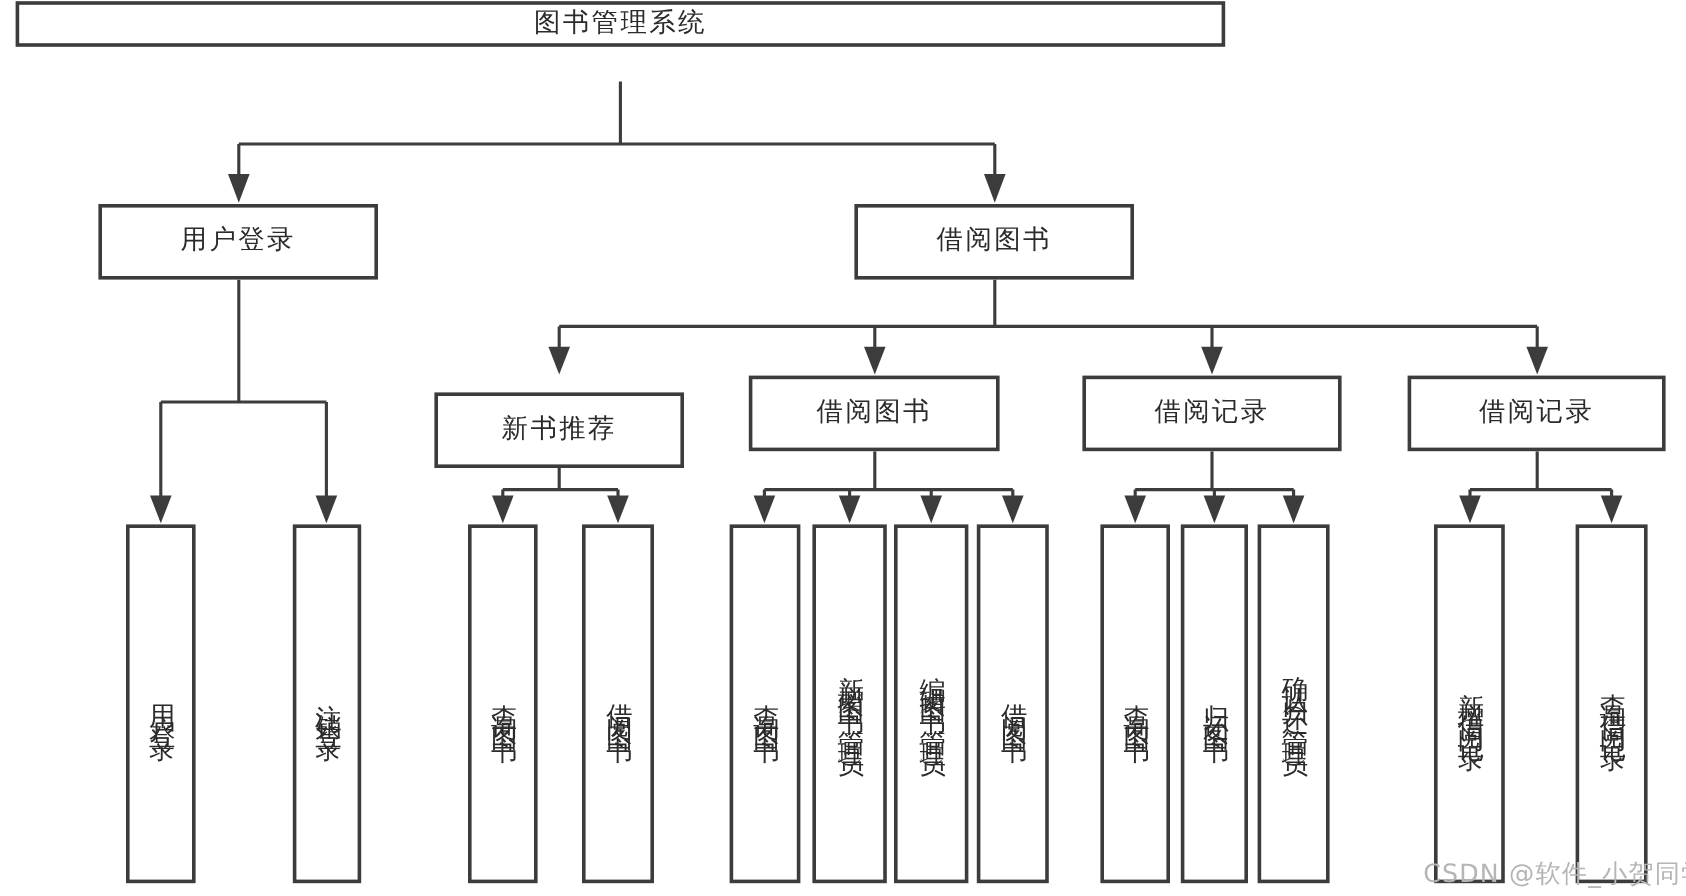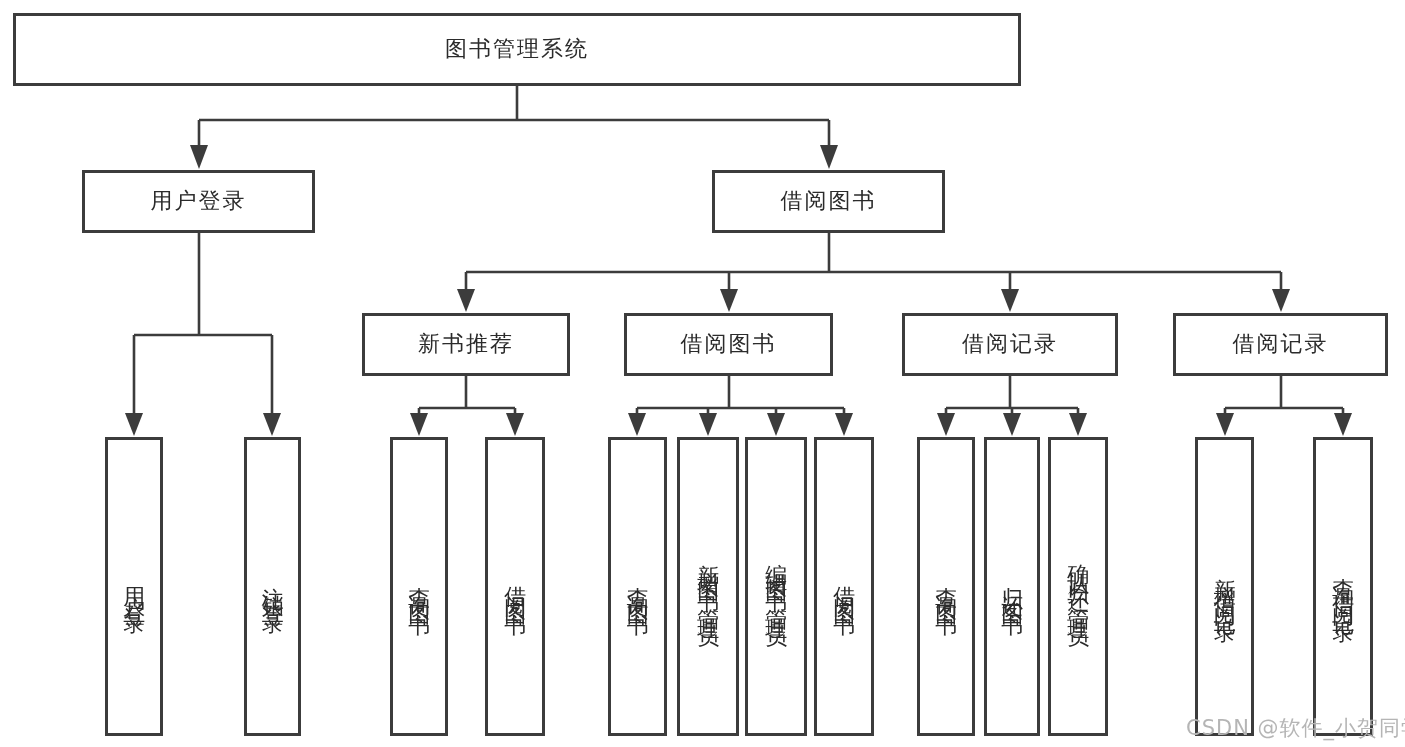--- a/index.html
+++ b/index.html
@@ -82,26 +82,26 @@
       <polygon points="767,413 785,413 776,436"></polygon>
       <polygon points="835,413 853,413 844,436"></polygon>
       <polygon points="937,413 955,413 946,436"></polygon>
       <polygon points="1003,413 1021,413 1012,436"></polygon>
       <polygon points="1069,413 1087,413 1078,436"></polygon>
       <polygon points="1216,413 1234,413 1225,436"></polygon>
       <polygon points="1334,413 1352,413 1343,436"></polygon>
     </g>
   </svg>
 
-  <div class="node" style="left:13px;top:13px;width:1008px;height:73px">图书管理系统</div>
+  <div class="node" style="left:13px;top:1px;width:1008px;height:38px">图书管理系统</div>
 
   <div class="node" style="left:82px;top:170px;width:233px;height:63px">用户登录</div>
   <div class="node" style="left:712px;top:170px;width:233px;height:63px">借阅图书</div>
 
-  <div class="node" style="left:362px;top:313px;width:208px;height:63px">新书推荐</div>
+  <div class="node" style="left:362px;top:327px;width:208px;height:63px">新书推荐</div>
   <div class="node" style="left:624px;top:313px;width:209px;height:63px">借阅图书</div>
   <div class="node" style="left:902px;top:313px;width:216px;height:63px">借阅记录</div>
   <div class="node" style="left:1173px;top:313px;width:215px;height:63px">借阅记录</div>
 
   <div class="node vnode" style="left:105px;top:437px;width:58px;height:299px">用户登录</div>
   <div class="node vnode" style="left:244px;top:437px;width:57px;height:299px">注销登录</div>
 
   <div class="node vnode" style="left:390px;top:437px;width:58px;height:299px">查询图书</div>
   <div class="node vnode" style="left:485px;top:437px;width:60px;height:299px">借阅图书</div>
 

